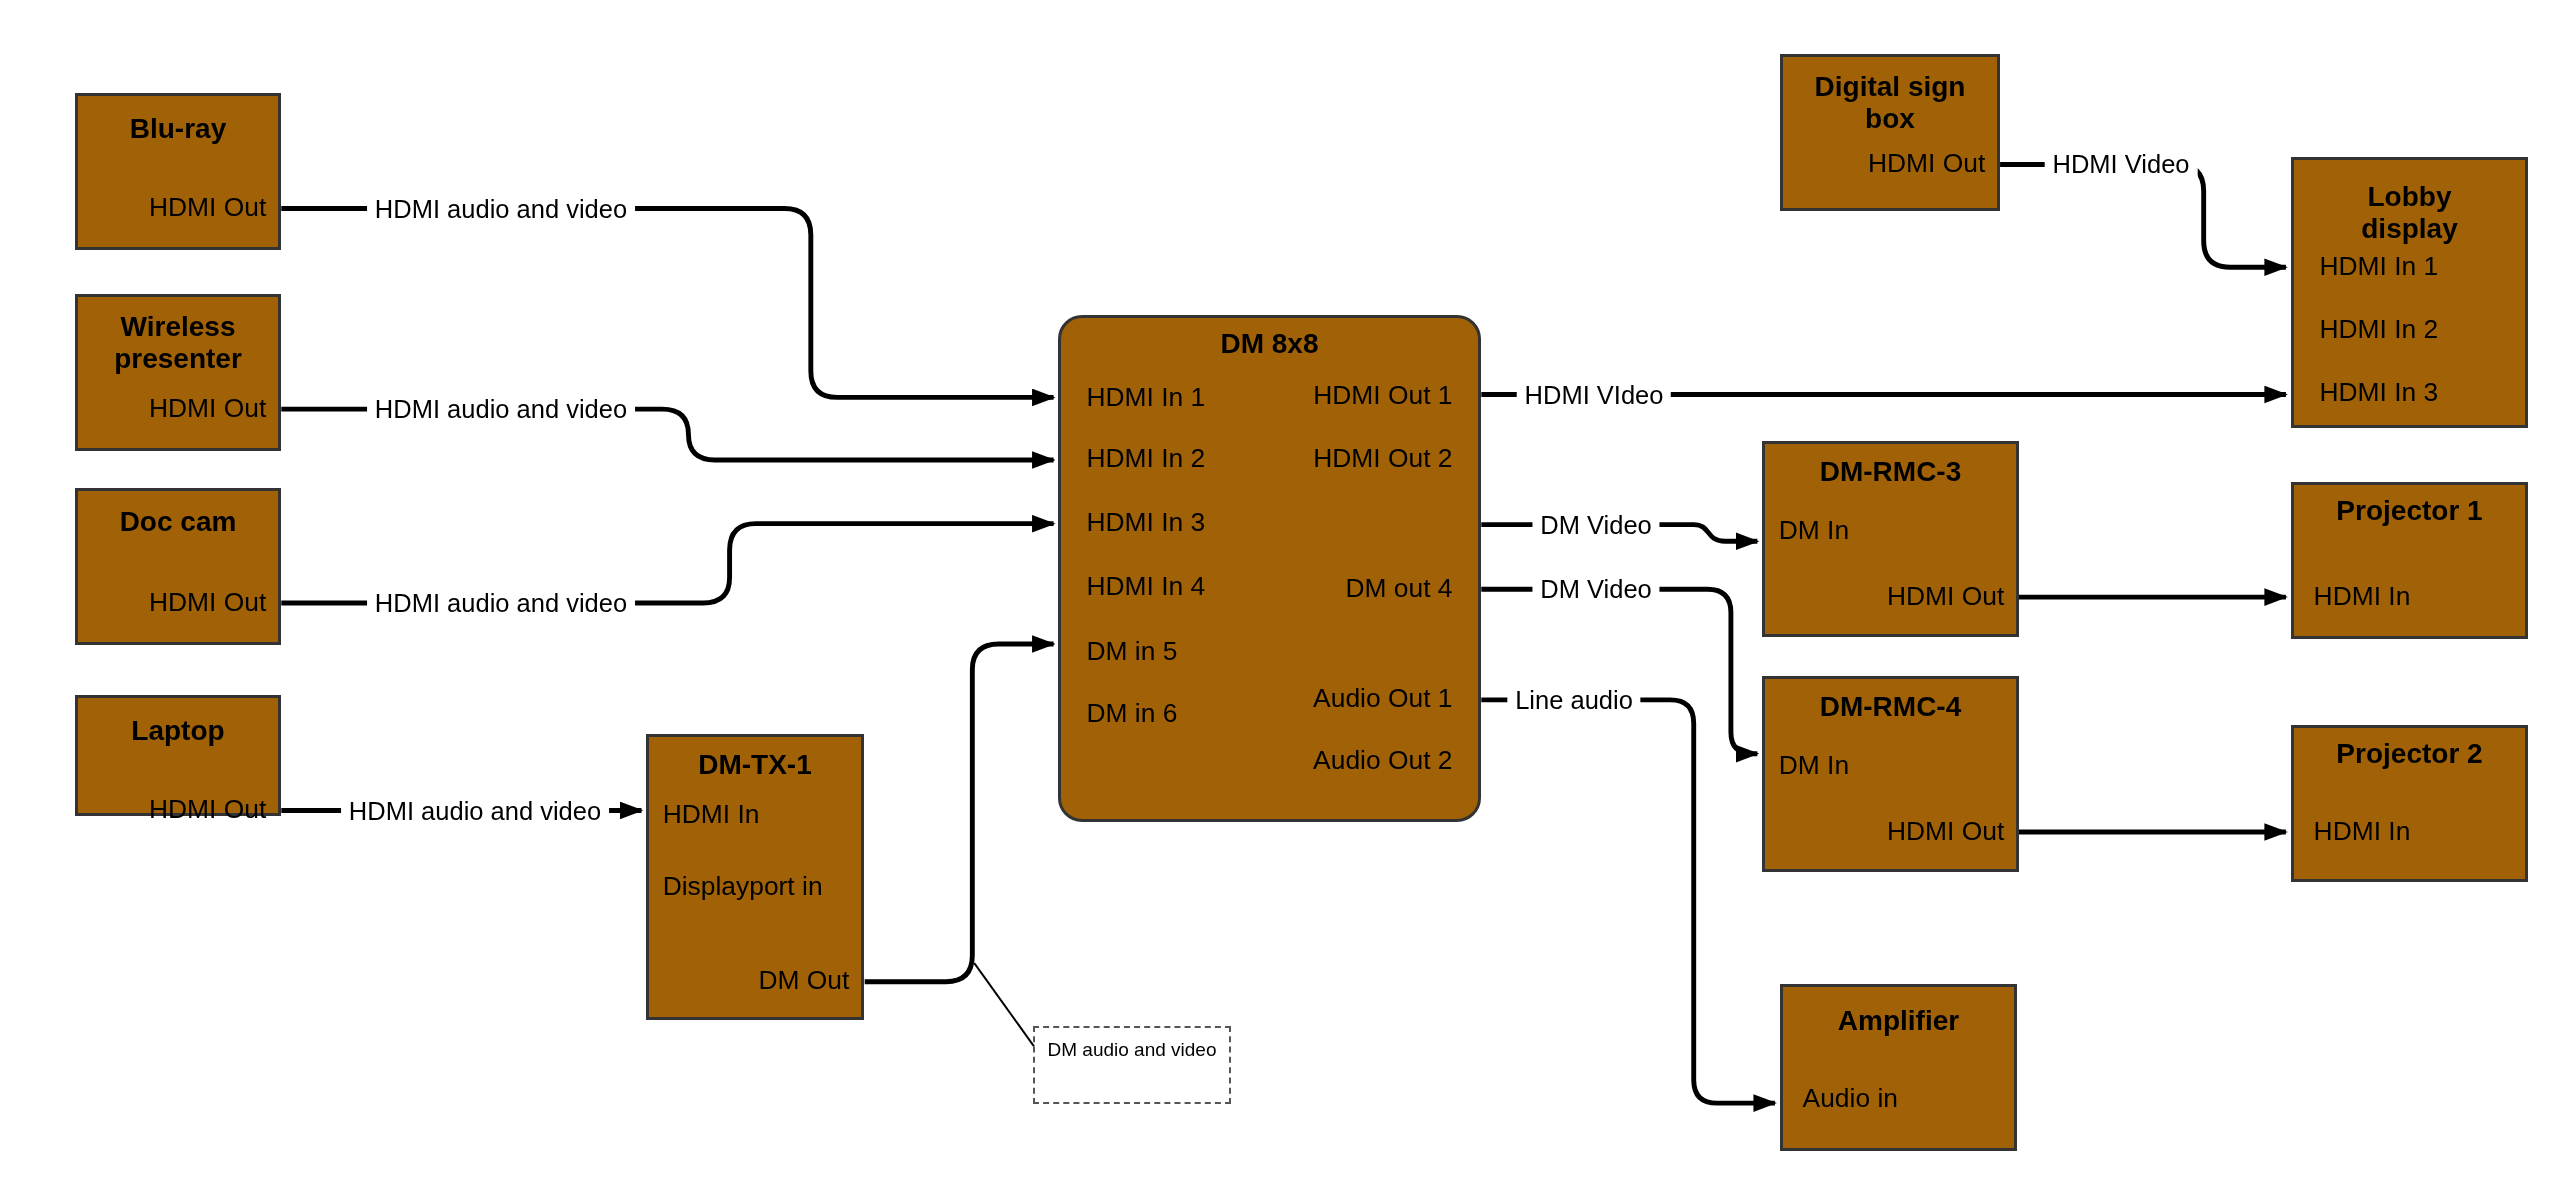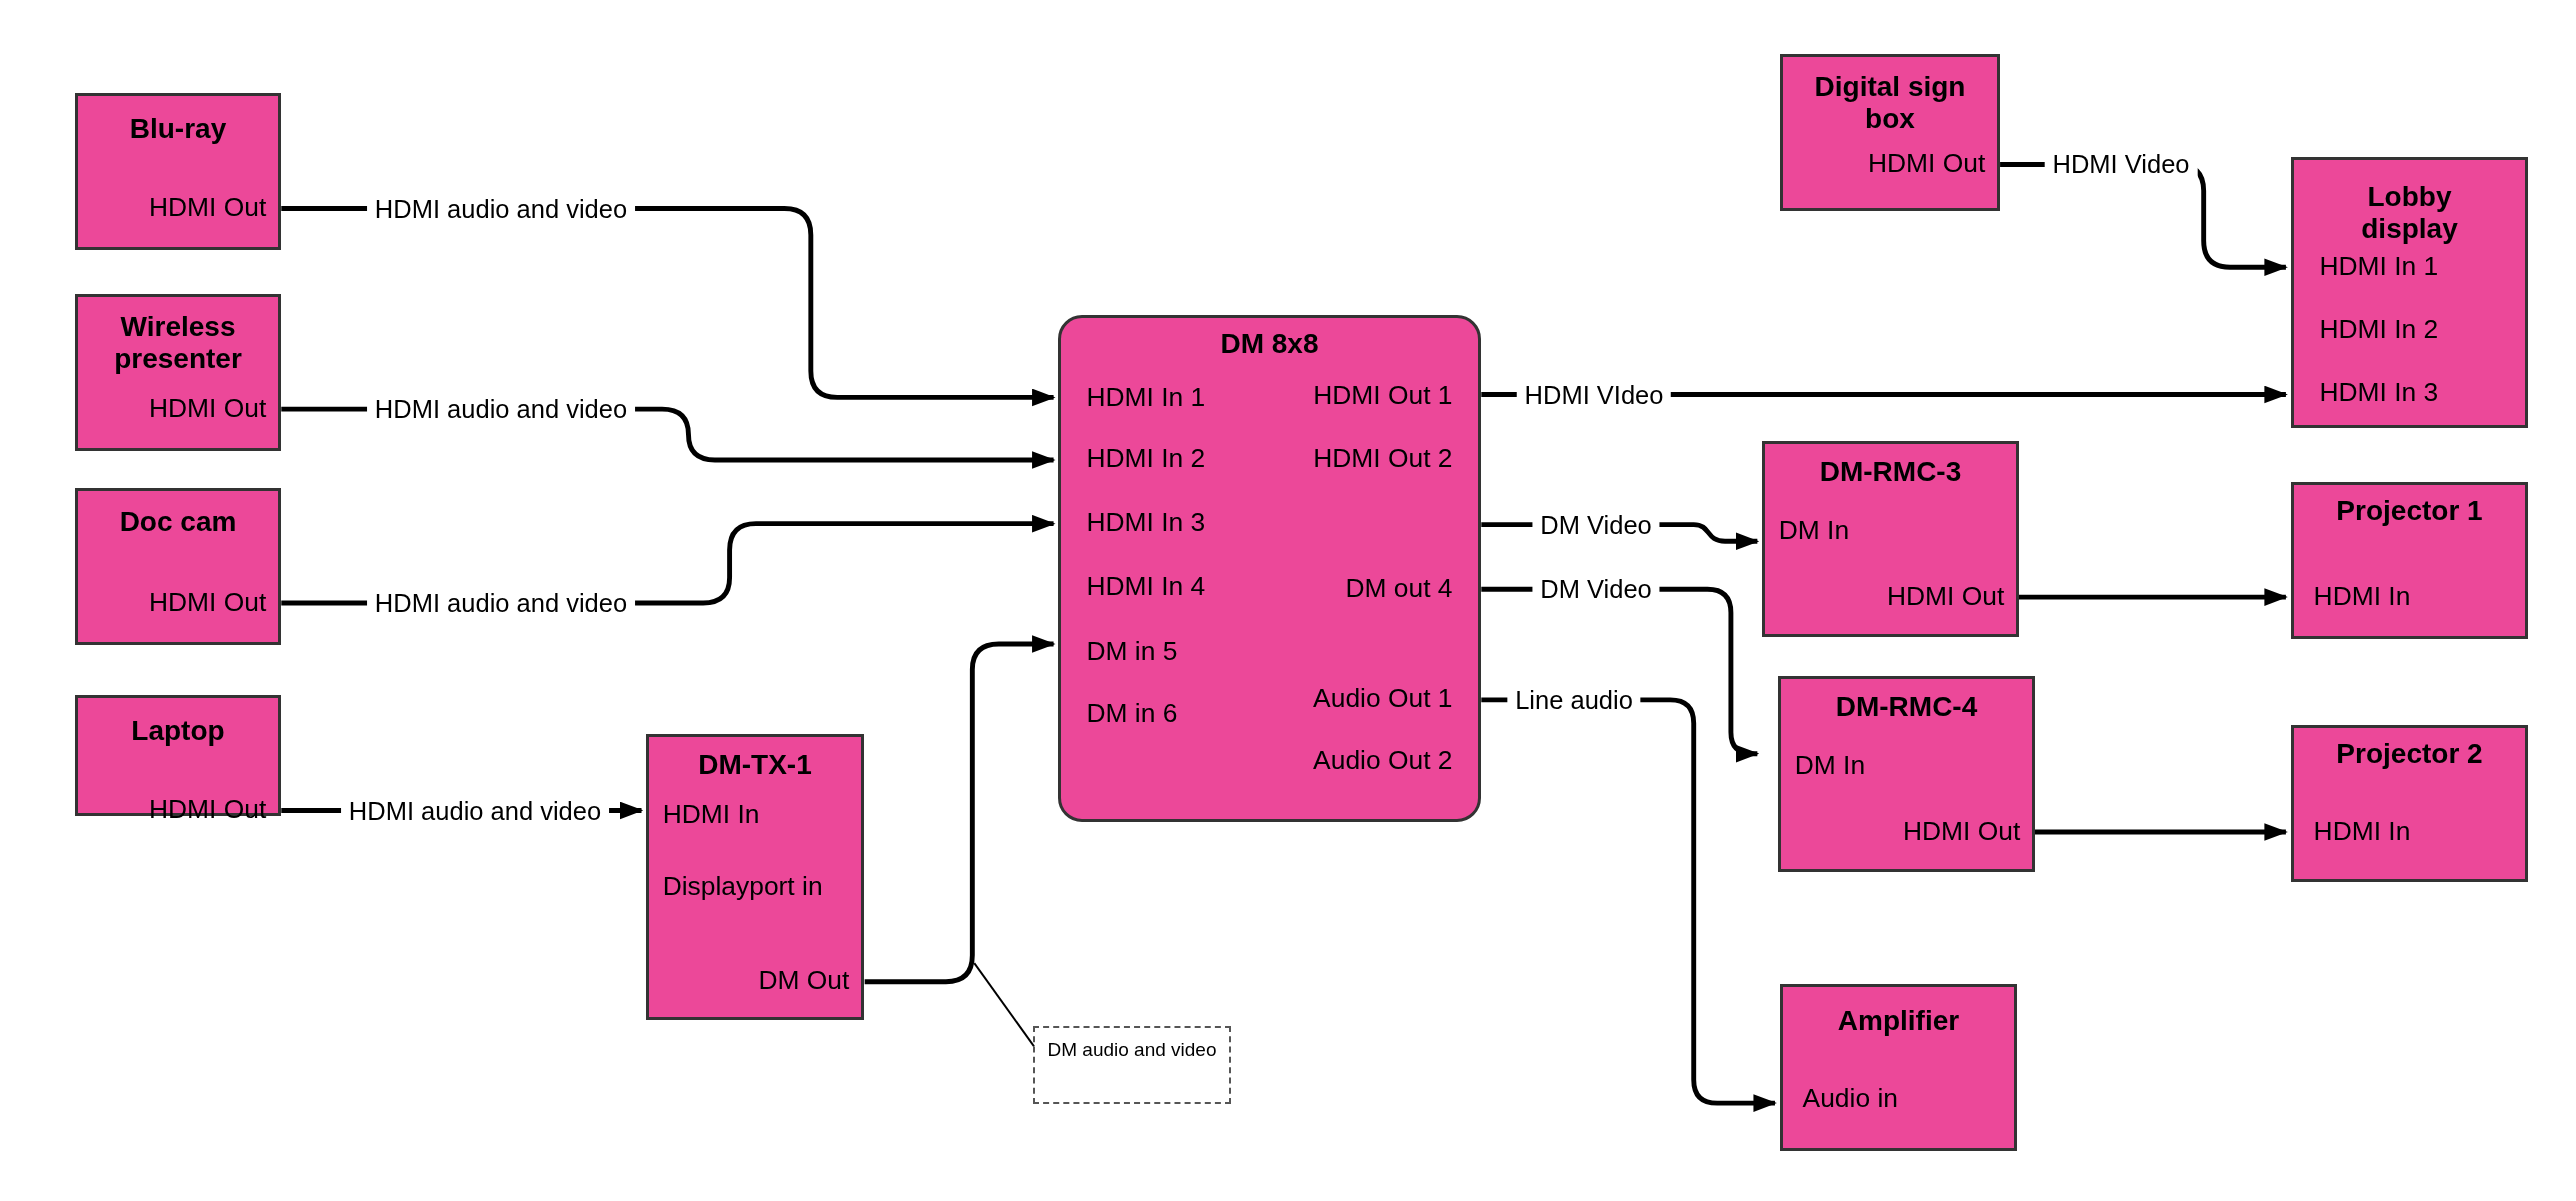--- a/index.html
+++ b/index.html
@@ -7,21 +7,21 @@
     position:relative;
     width:2576px;height:1201px;
     background:#ffffff;
     font-family:"Liberation Sans", sans-serif;
     color:#000000;
     overflow:hidden;
   }
   #wires{position:absolute;left:0;top:0;width:2576px;height:1201px;}
   .node{
     position:absolute;
-    background:#ec4899;
+    background:#a16207;
     border:3.9px solid #333333;
     box-sizing:border-box;
   }
   .node .title{
     position:absolute;left:0;right:0;
     text-align:center;
     font-weight:bold;
     font-size:28px;
     line-height:33px;
     white-space:pre-line;
@@ -141,21 +141,21 @@
     <div class="title" style="top:10.8px;">DM-RMC-3</div>
     <div class="port left" style="top:70px;">DM In</div>
     <div class="port right" style="top:136px;left:0;">HDMI Out</div>
   </div>
 
   <div class="node" style="left:2291px;top:482px;width:237px;height:157px;">
     <div class="title" style="top:8.8px;">Projector 1</div>
     <div class="port left pad" style="top:95px;">HDMI In</div>
   </div>
 
-  <div class="node" style="left:1762px;top:676px;width:257px;height:196px;margin-left:16px;">
+  <div class="node" style="left:1762px;top:676px;width:257px;height:196px;">
     <div class="title" style="top:10.8px;">DM-RMC-4</div>
     <div class="port left" style="top:70px;">DM In</div>
     <div class="port right" style="top:136px;left:0;">HDMI Out</div>
   </div>
 
   <div class="node" style="left:2291px;top:725px;width:237px;height:157px;">
     <div class="title" style="top:8.8px;">Projector 2</div>
     <div class="port left pad" style="top:87px;">HDMI In</div>
   </div>
 

